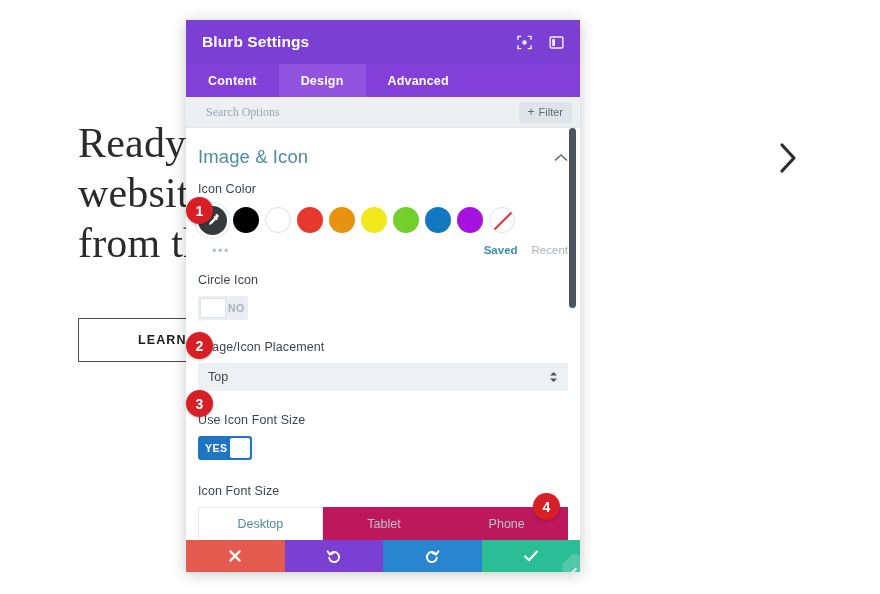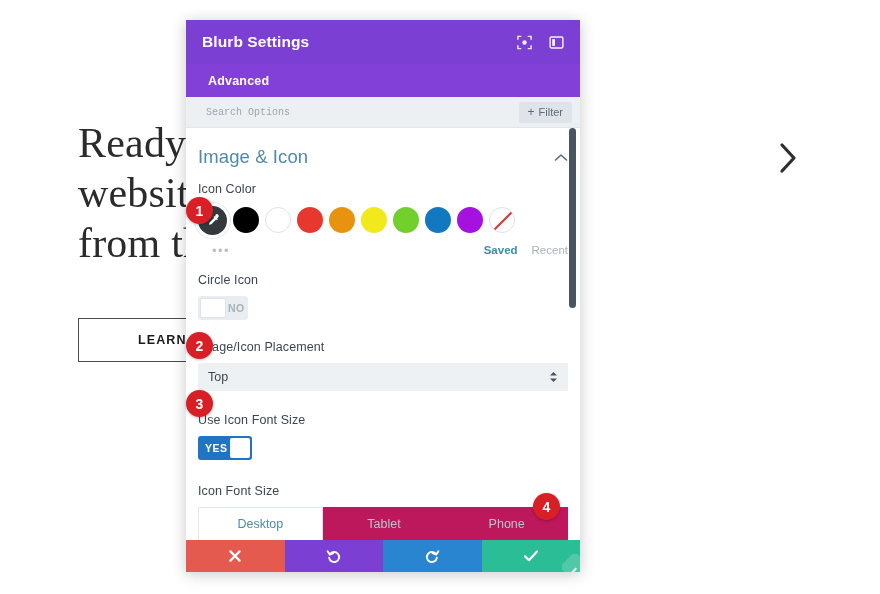--- a/index.html
+++ b/index.html
@@ -91,22 +91,22 @@
     height: 31px;
     background: #edf0f3;
     border-bottom: 1px solid #e2e6ea;
     display: flex; align-items: center;
     padding-left: 20px; padding-right: 8px;
     flex: 0 0 auto;
   }
   .search-input {
     flex: 1 1 auto;
     border: 0; background: transparent;
-    font-family: Liberation Mono, monospace;
-    font-size: 10px; color: #8d99a6;
+    font-family: Liberation Serif, serif;
+    font-size: 12px; color: #8d99a6;
     outline: none;
   }
   .search-input::placeholder { color: #9aa5b1; }
   .filter-btn {
     background: #dfe4ea;
     border: 0; border-radius: 2px;
     height: 21px; padding: 0 9px;
     font-family: "Liberation Sans", sans-serif;
     font-size: 11px; color: #5f6b77;
     display: flex; align-items: center; gap: 4px;
@@ -331,20 +331,22 @@
         <div class="hdr-icon">
           <svg width="15" height="15" viewBox="0 0 16 16">
             <rect x="1.2" y="2.2" width="13.6" height="11.6" rx="1.2" fill="none" stroke="#fff" stroke-width="1.5"></rect>
             <rect x="3.4" y="4.4" width="3" height="7.2" fill="#fff"></rect>
           </svg>
         </div>
       </div>
     </div>
 
     <div class="modal-tabs">
+      <div class="tab">Content</div>
+      <div class="tab active">Design</div>
       <div class="tab">Advanced</div>
     </div>
 
     <div class="search-row">
       <input class="search-input" type="text" placeholder="Search Options" style="">
       <button class="filter-btn">
         <span class="filter-plus">+</span>
         <span>Filter</span>
       </button>
     </div>

